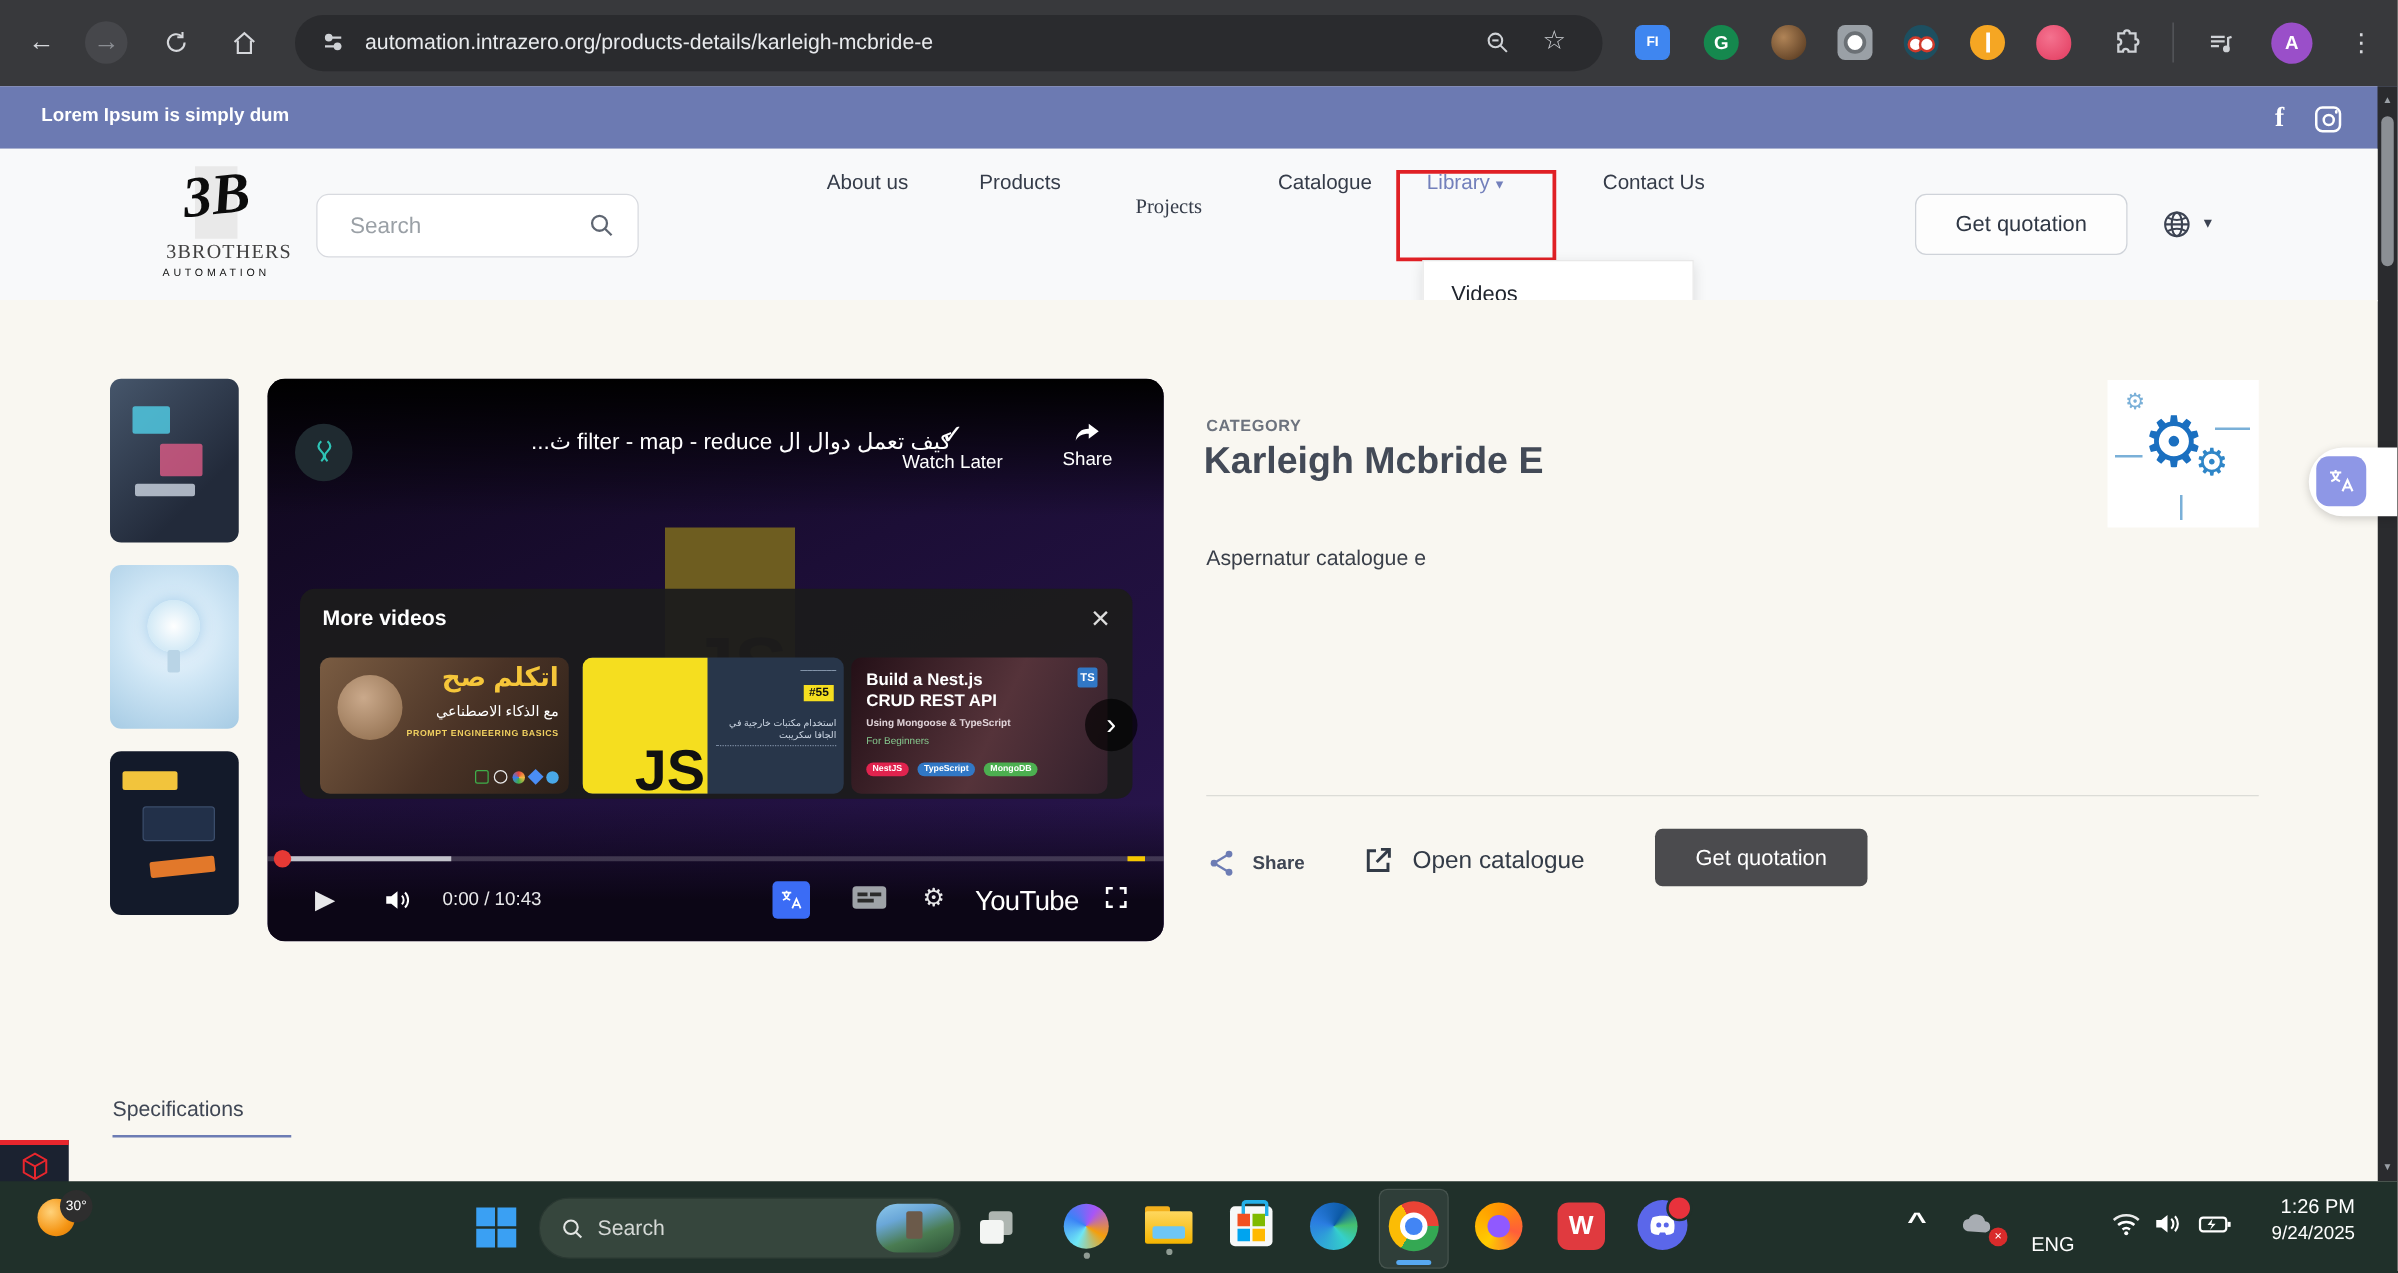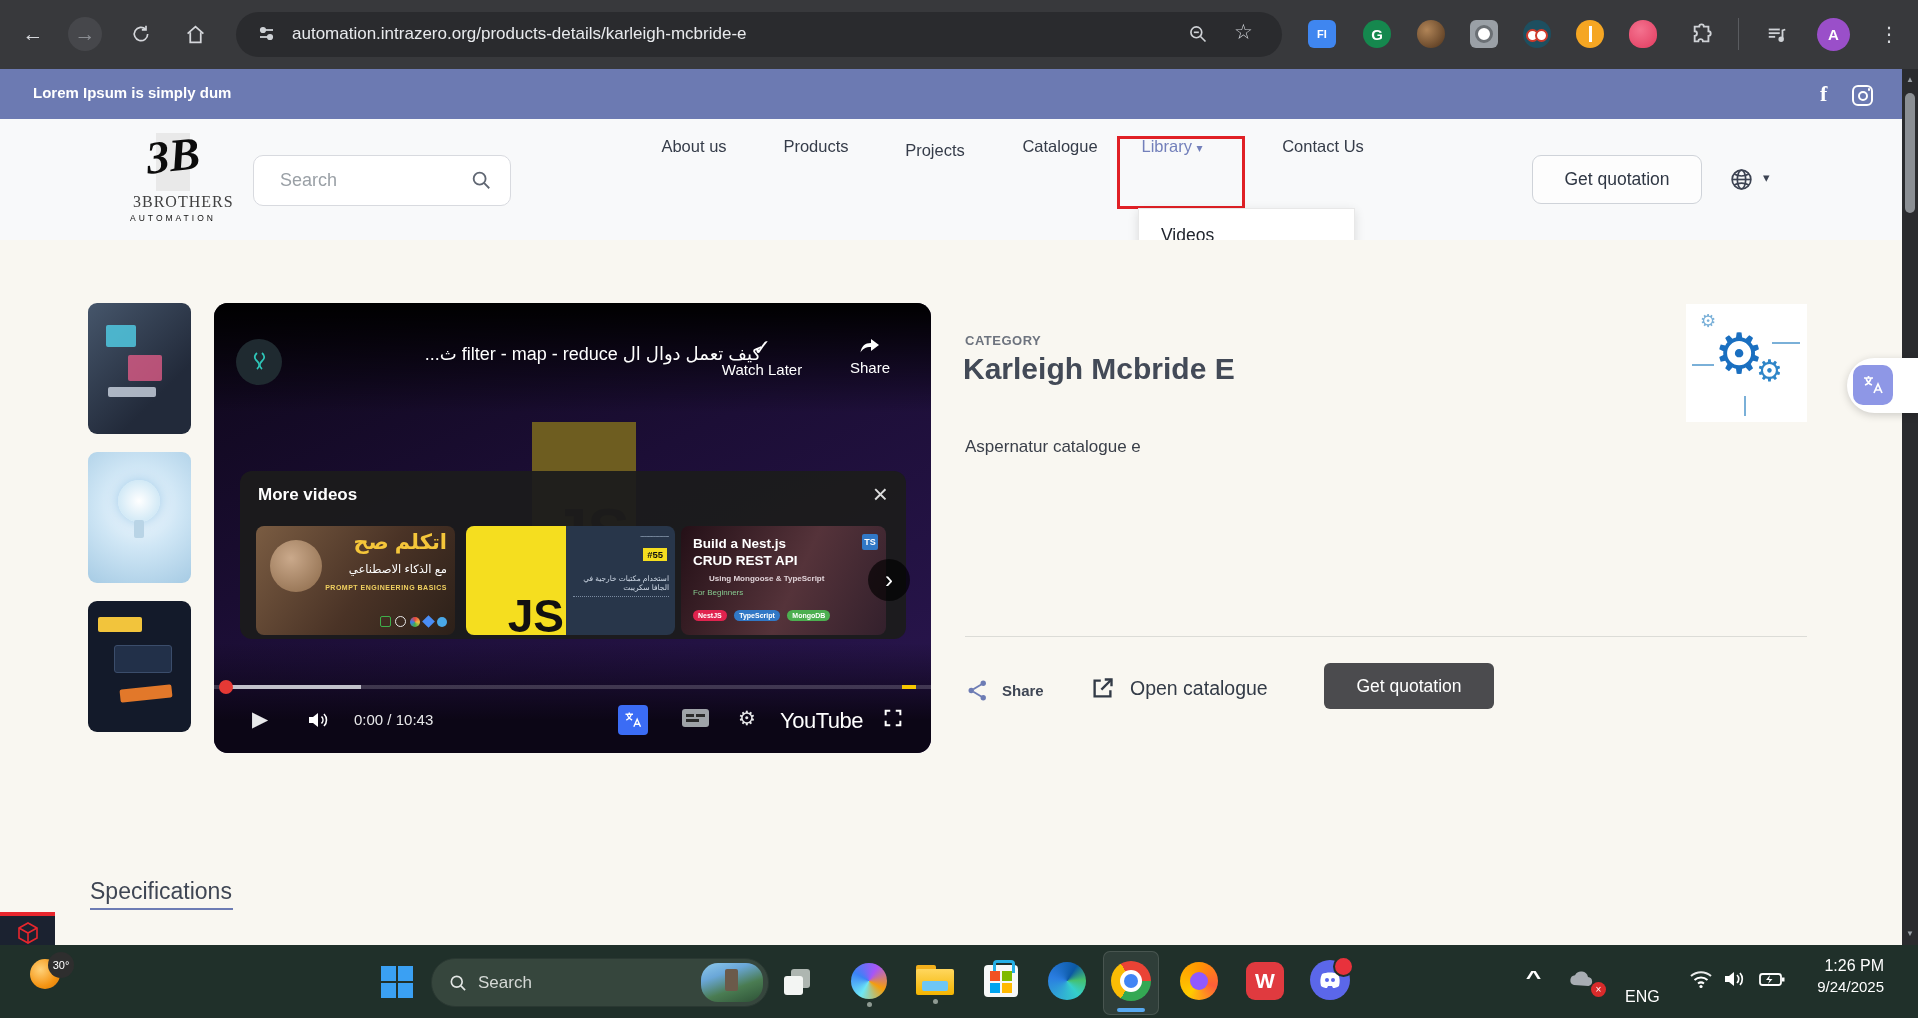--- a/index.html
+++ b/index.html
@@ -176,21 +176,21 @@
       <span class="abs" style="right:18px;top:13px;">
         <svg width="22" height="22" viewBox="0 0 24 24" fill="none" stroke="#5f6672" stroke-width="2">
             <circle cx="10.5" cy="10.5" r="6.5"></circle>
             <line x1="15.5" y1="15.5" x2="21" y2="21"></line>
           </svg>
       </span>
     </div>
 
     <span class="abs nav-item" style="left:694px;top:18px;">About us</span>
     <span class="abs nav-item" style="left:816px;top:18px;">Products</span>
-    <span class="abs nav-item" style="left:935px;top:22px;">Projects</span>
+    <span class="abs nav-item" style="left:935px;top:36px;font-family:Liberation Serif, serif;">Projects</span>
     <span class="abs nav-item" style="left:1060px;top:18px;">Catalogue</span>
     <span class="abs nav-item" style="left:1172px;top:18px;color:#7380bb;"><span>Library</span> <span style="font-size:12px;">▾</span></span>
     <span class="abs nav-item" style="left:1323px;top:18px;">Contact Us</span>
 
     <button class="abs center" id="hdr-quote">Get quotation</button>
     <span class="abs" style="left:1729px;top:48px;">
       <svg width="25" height="25" viewBox="0 0 24 24" fill="none" stroke="#3c4352" stroke-width="1.6">
           <circle cx="12" cy="12" r="9"></circle>
           <ellipse cx="12" cy="12" rx="4" ry="9"></ellipse>
           <line x1="3.4" y1="12" x2="20.6" y2="12"></line>
@@ -277,21 +277,21 @@
             <span style="position:absolute;right:2px;bottom:-8px;font-size:46px;font-weight:800;color:#111;">JS</span>
           </div>
           <div class="abs" style="right:6px;top:5px;font-size:6.5px;color:#9fb0c5;direction:rtl;">ـــــــــــــــ</div>
           <div class="abs" style="right:8px;top:22px;background:#f5de1f;color:#111;font-size:9.5px;font-weight:bold;padding:1px 4px;">#55</div>
           <div class="abs" style="right:6px;top:48px;width:96px;font-size:7.5px;color:#cfd9e6;direction:rtl;border-bottom:1px dotted #7a8aa0;padding-bottom:4px;">استخدام مكتبات خارجية في الجافا سكريبت</div>
         </div>
 
         <div class="abs mv-thumb" style="left:441px;width:205px;background:linear-gradient(115deg,#241017,#55333a 55%,#33202c);">
           <div class="abs" style="left:12px;top:10px;font-size:13.5px;font-weight:bold;color:#fff;">Build a Nest.js</div>
           <div class="abs" style="left:12px;top:27px;font-size:13.5px;font-weight:bold;color:#fff;text-align:right;">CRUD REST API</div>
-          <div class="abs" style="left:12px;top:48px;font-size:8px;font-weight:bold;color:#e0d3d8;margin-left:16px;">Using Mongoose &amp; TypeScript</div>
+          <div class="abs" style="left:12px;top:48px;font-size:8px;font-weight:bold;color:#e0d3d8;">Using Mongoose &amp; TypeScript</div>
           <div class="abs" style="left:12px;top:62px;font-size:8px;color:#86c98f;">For Beginners</div>
           <div class="abs" style="left:12px;top:78px;">
             <span class="tagpill" style="background:#e0234e;">NestJS</span>
             <span class="tagpill" style="background:#3178c6;">TypeScript</span>
             <span class="tagpill" style="background:#4caf50;">MongoDB</span>
           </div>
           <div class="abs center" style="right:8px;top:8px;width:16px;height:16px;background:#3178c6;color:#fff;font-size:9px;font-weight:bold;border-radius:2px;">TS</div>
         </div>
       </div>
 
@@ -374,21 +374,21 @@
 
     <div class="abs" style="left:1847px;top:118px;width:71px;height:55px;background:#fff;border-radius:28px 0 0 28px;box-shadow:0 2px 8px rgba(0,0,0,.18);">
       <div class="center" style="position:absolute;left:6px;top:7px;width:40px;height:40px;background:#8e97e6;border-radius:10px;">
         <svg width="24" height="24" viewBox="0 0 24 24" stroke="#fff" fill="none" stroke-width="1.7">
             <path d="M3 5h9M7.5 3v2M5 5c.8 3 3.2 6 6 7M10 5c-.8 3-3.2 6-6 7"></path>
             <path d="M13 20l4-9 4 9M14.3 17h5.4"></path>
           </svg>
       </div>
     </div>
 
-    <div class="abs" style="left:90px;top:638px;font-size:23px;color:#3f4654;">Specifications</div>
+    <div class="abs" style="left:90px;top:638px;font-size:17px;color:#3f4654;">Specifications</div>
     <div class="abs" style="left:90px;top:668px;width:143px;height:2px;background:#6d7cb4;"></div>
 
     <div class="abs center" style="left:0;top:672px;width:55px;height:33px;background:#1b2230;border-top:4px solid #e8262d;">
       <svg width="24" height="24" viewBox="0 0 24 24" fill="none" stroke="#e8262d" stroke-width="1.6">
           <path d="M3 7l9-5 9 5v10l-9 5-9-5z"></path>
           <path d="M3 7l9 5 9-5M12 12v10"></path>
         </svg>
     </div>
   </div>
 

